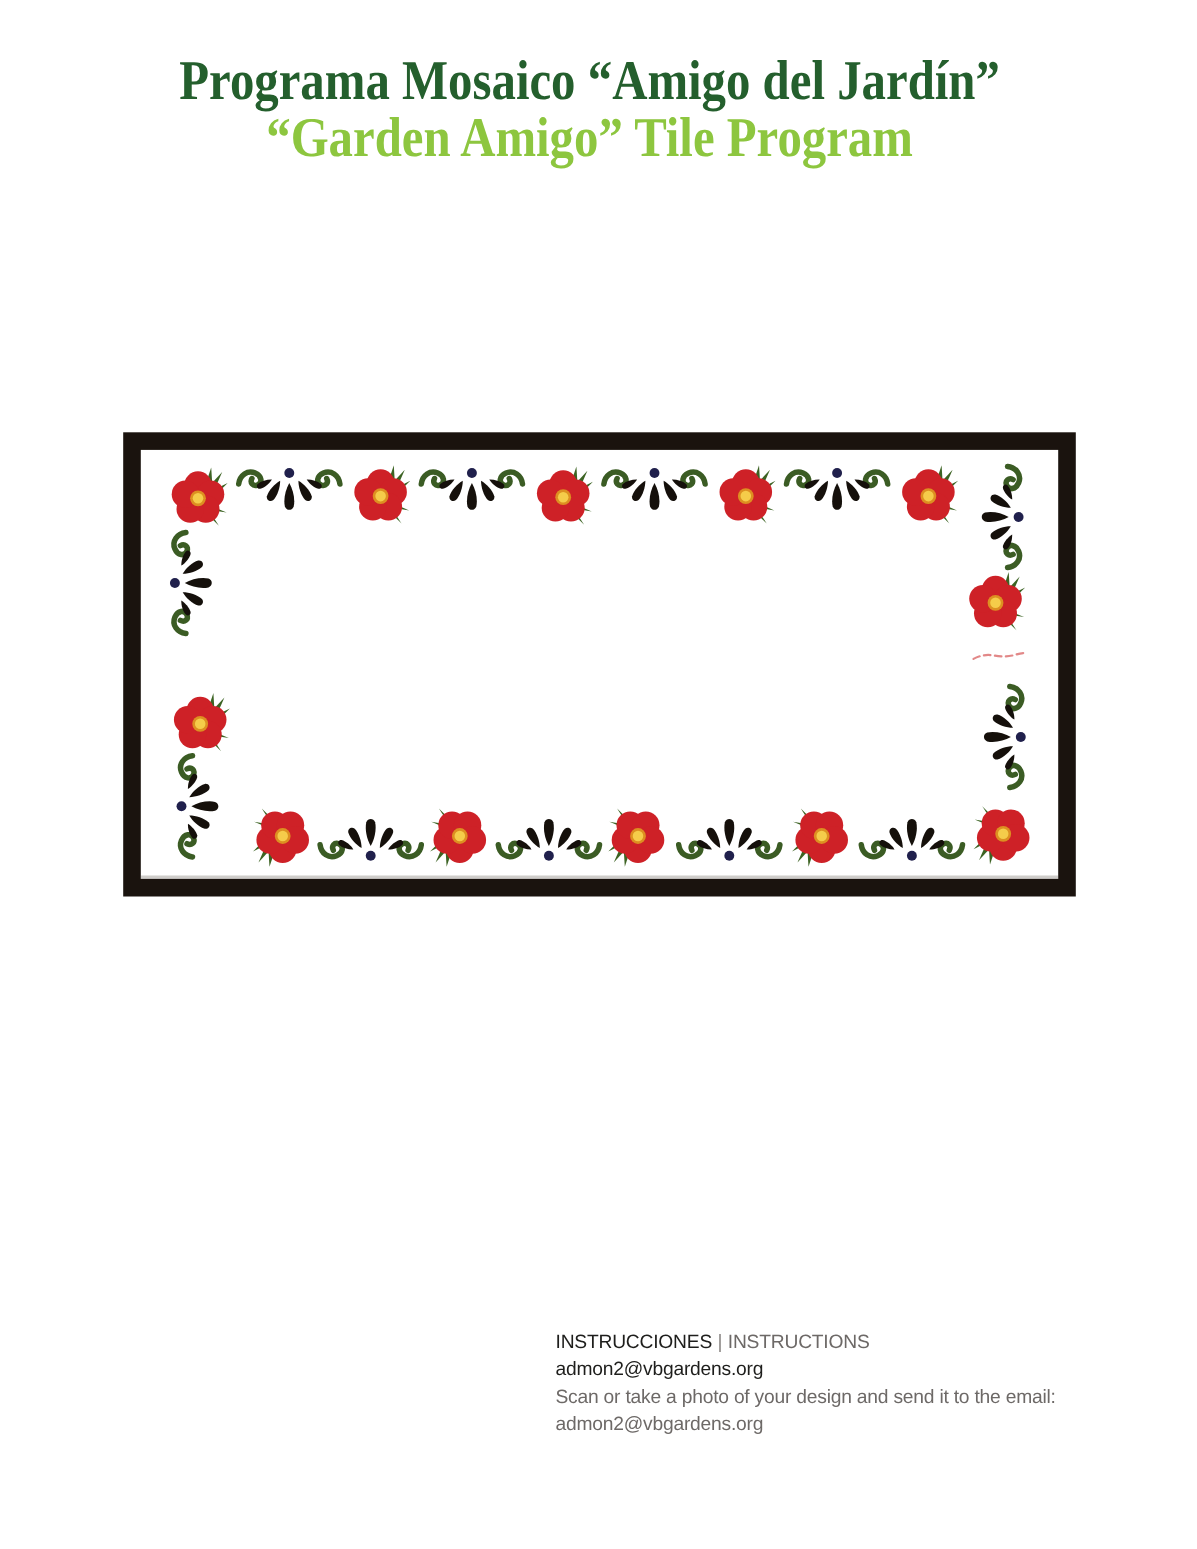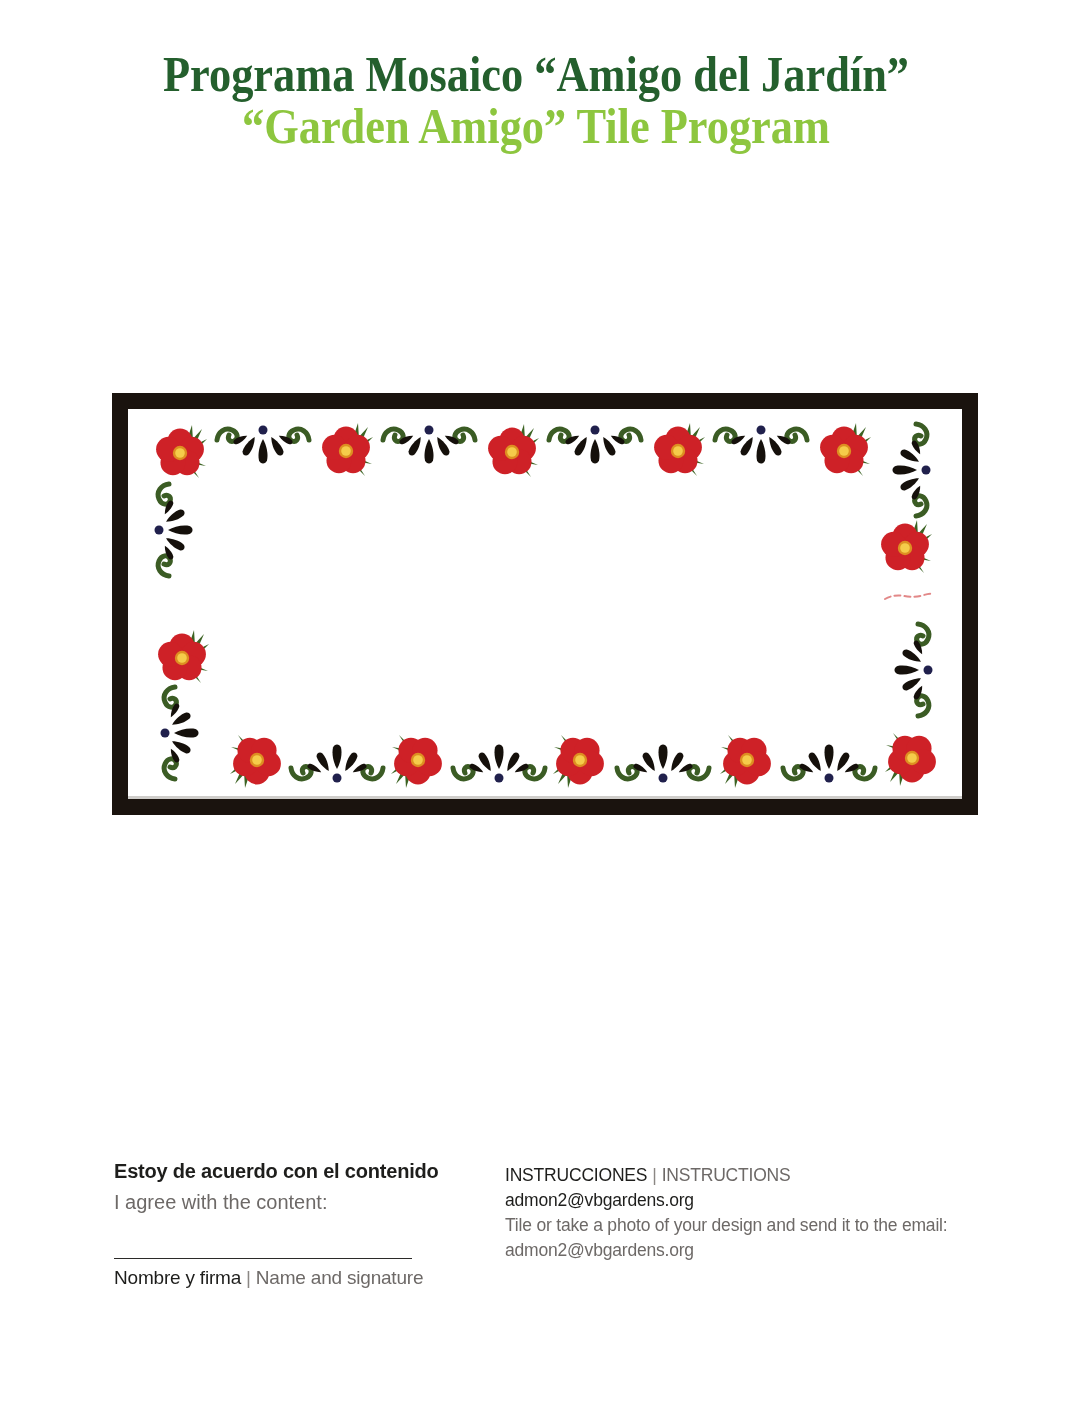--- a/index.html
+++ b/index.html
@@ -64,21 +64,21 @@
   .agree p{margin:0;white-space:nowrap;}
   .a-es{font-size:20px;font-weight:700;color:var(--text-black);letter-spacing:-.2px;}
   .a-en{font-size:20px;color:var(--text-gray);margin-top:8px !important;}
   .sig-line{margin-top:44px;width:298px;height:0;border-top:1.6px solid #2b2a28;}
   .sig-labels{margin-top:8px !important;font-size:19px;letter-spacing:-.2px;}
   .lbl-es{color:var(--text-black);}
   .sep{color:var(--separator-gray);padding:0 5px;font-weight:400;}
   .lbl-en{color:var(--text-gray);}
 
   
-  .instr{position:absolute;left:505px;top:1163px;width:495px;}
+  .instr{position:absolute;left:505px;top:1207px;width:495px;}
   .instr p{margin:0;font-size:17.5px;line-height:25px;letter-spacing:-.2px;white-space:nowrap;}
   .i-head-es{color:var(--text-black);}
   .i-head-en{color:var(--text-gray);}
   .i-es{color:var(--text-black);}
   .i-email-es{color:var(--text-black);}
   .i-en{color:var(--text-gray);}
   .i-email-en{color:var(--text-gray);}
 </style>
 </head>
 <body>
@@ -143,27 +143,21 @@
           <use href="#sym-motif" transform="translate(225 372) rotate(180)"></use>
           <use href="#sym-motif" transform="translate(387 372) rotate(180)"></use>
           <use href="#sym-motif" transform="translate(551 372) rotate(180)"></use>
           <use href="#sym-motif" transform="translate(717 372) rotate(180)"></use>
           <path d="M773 206 q 9 -5 19 -3 q 10 2 20 -1 q 6 -2 10 -1" class="stray"></path>
         </g>
     </svg>
     <div class="design-space"></div>
   </figure>
 
-  <section class="agree">
-    <p class="a-es">Estoy de acuerdo con el contenido</p>
-    <p class="a-en">I agree with the content:</p>
-    <div class="sig-line"></div>
-    <p class="sig-labels"><span class="lbl-es">Nombre y firma</span><span class="sep">|</span><span class="lbl-en">Name and signature</span></p>
-  </section>
 
   <section class="instr">
     <p><span class="i-head-es">INSTRUCCIONES</span><span class="sep">|</span><span class="i-head-en">INSTRUCTIONS</span></p>
     <p class="i-email-es">admon2@vbgardens.org</p>
-    <p class="i-en">Tile or take a photo of your design and send it to the email:</p>
+    <p class="i-en">Scan or take a photo of your design and send it to the email:</p>
     <p class="i-email-en">admon2@vbgardens.org</p>
   </section>
 
 </div>
 
 </body></html>

